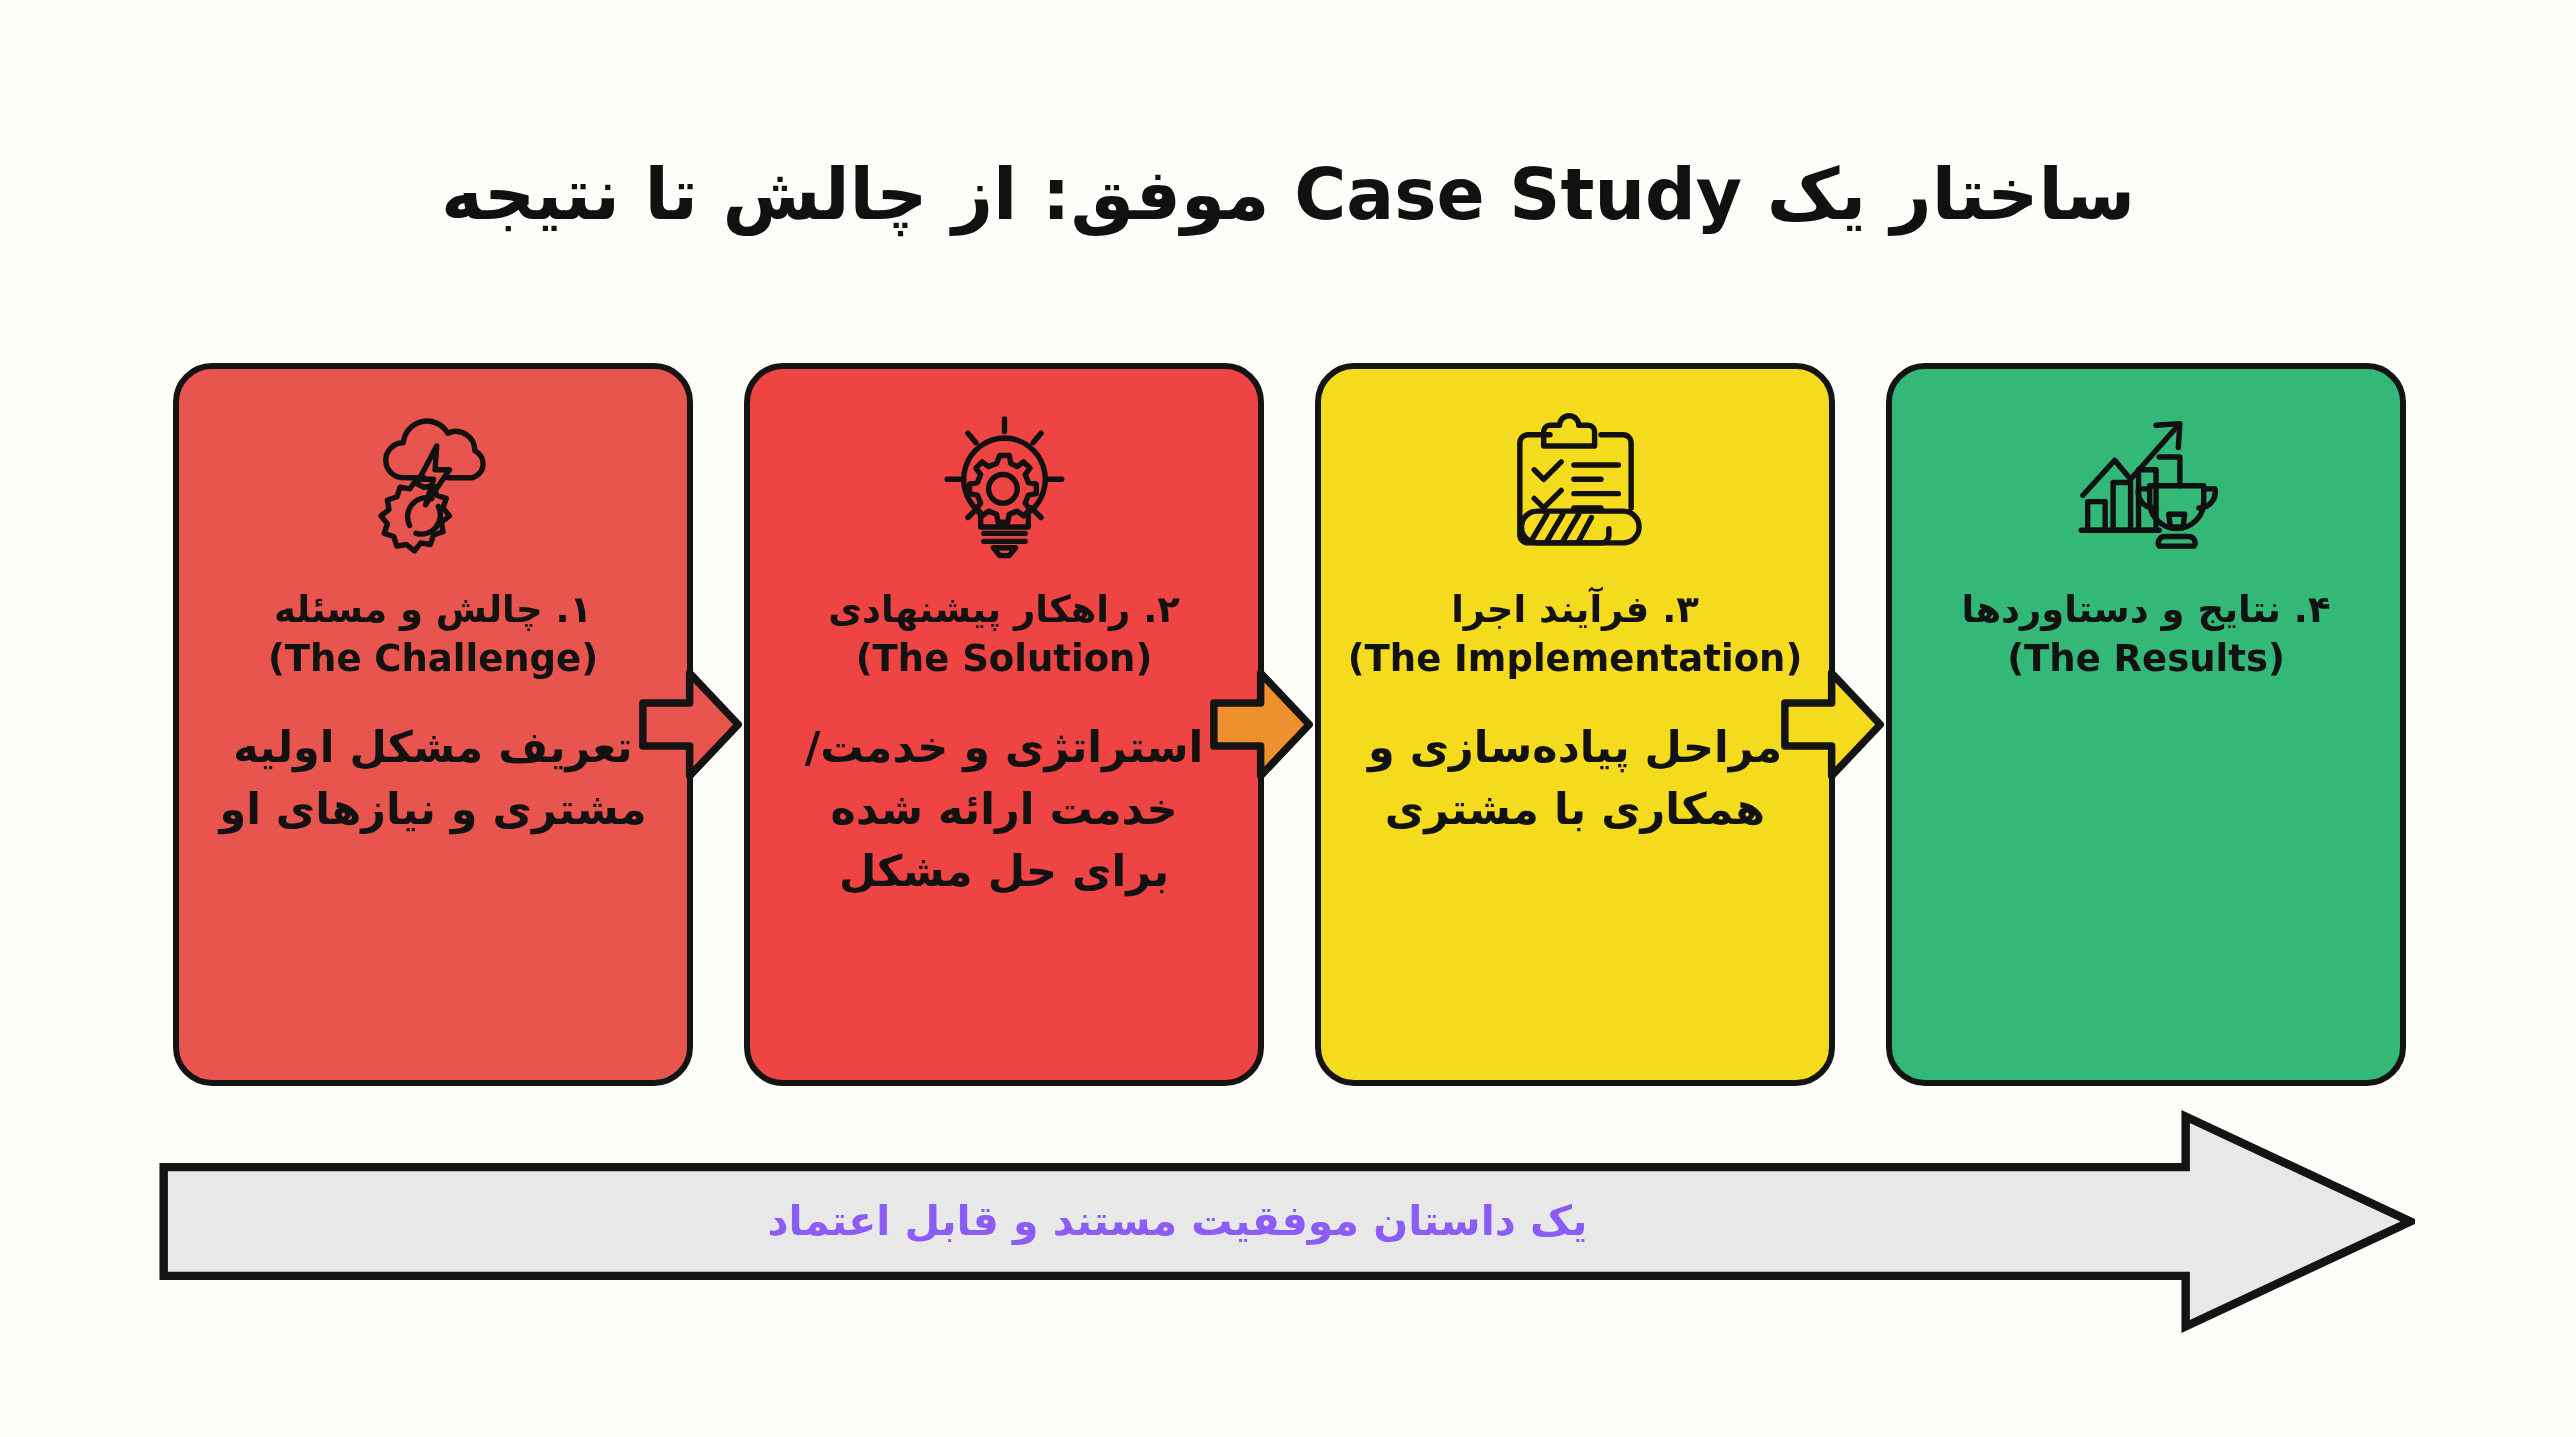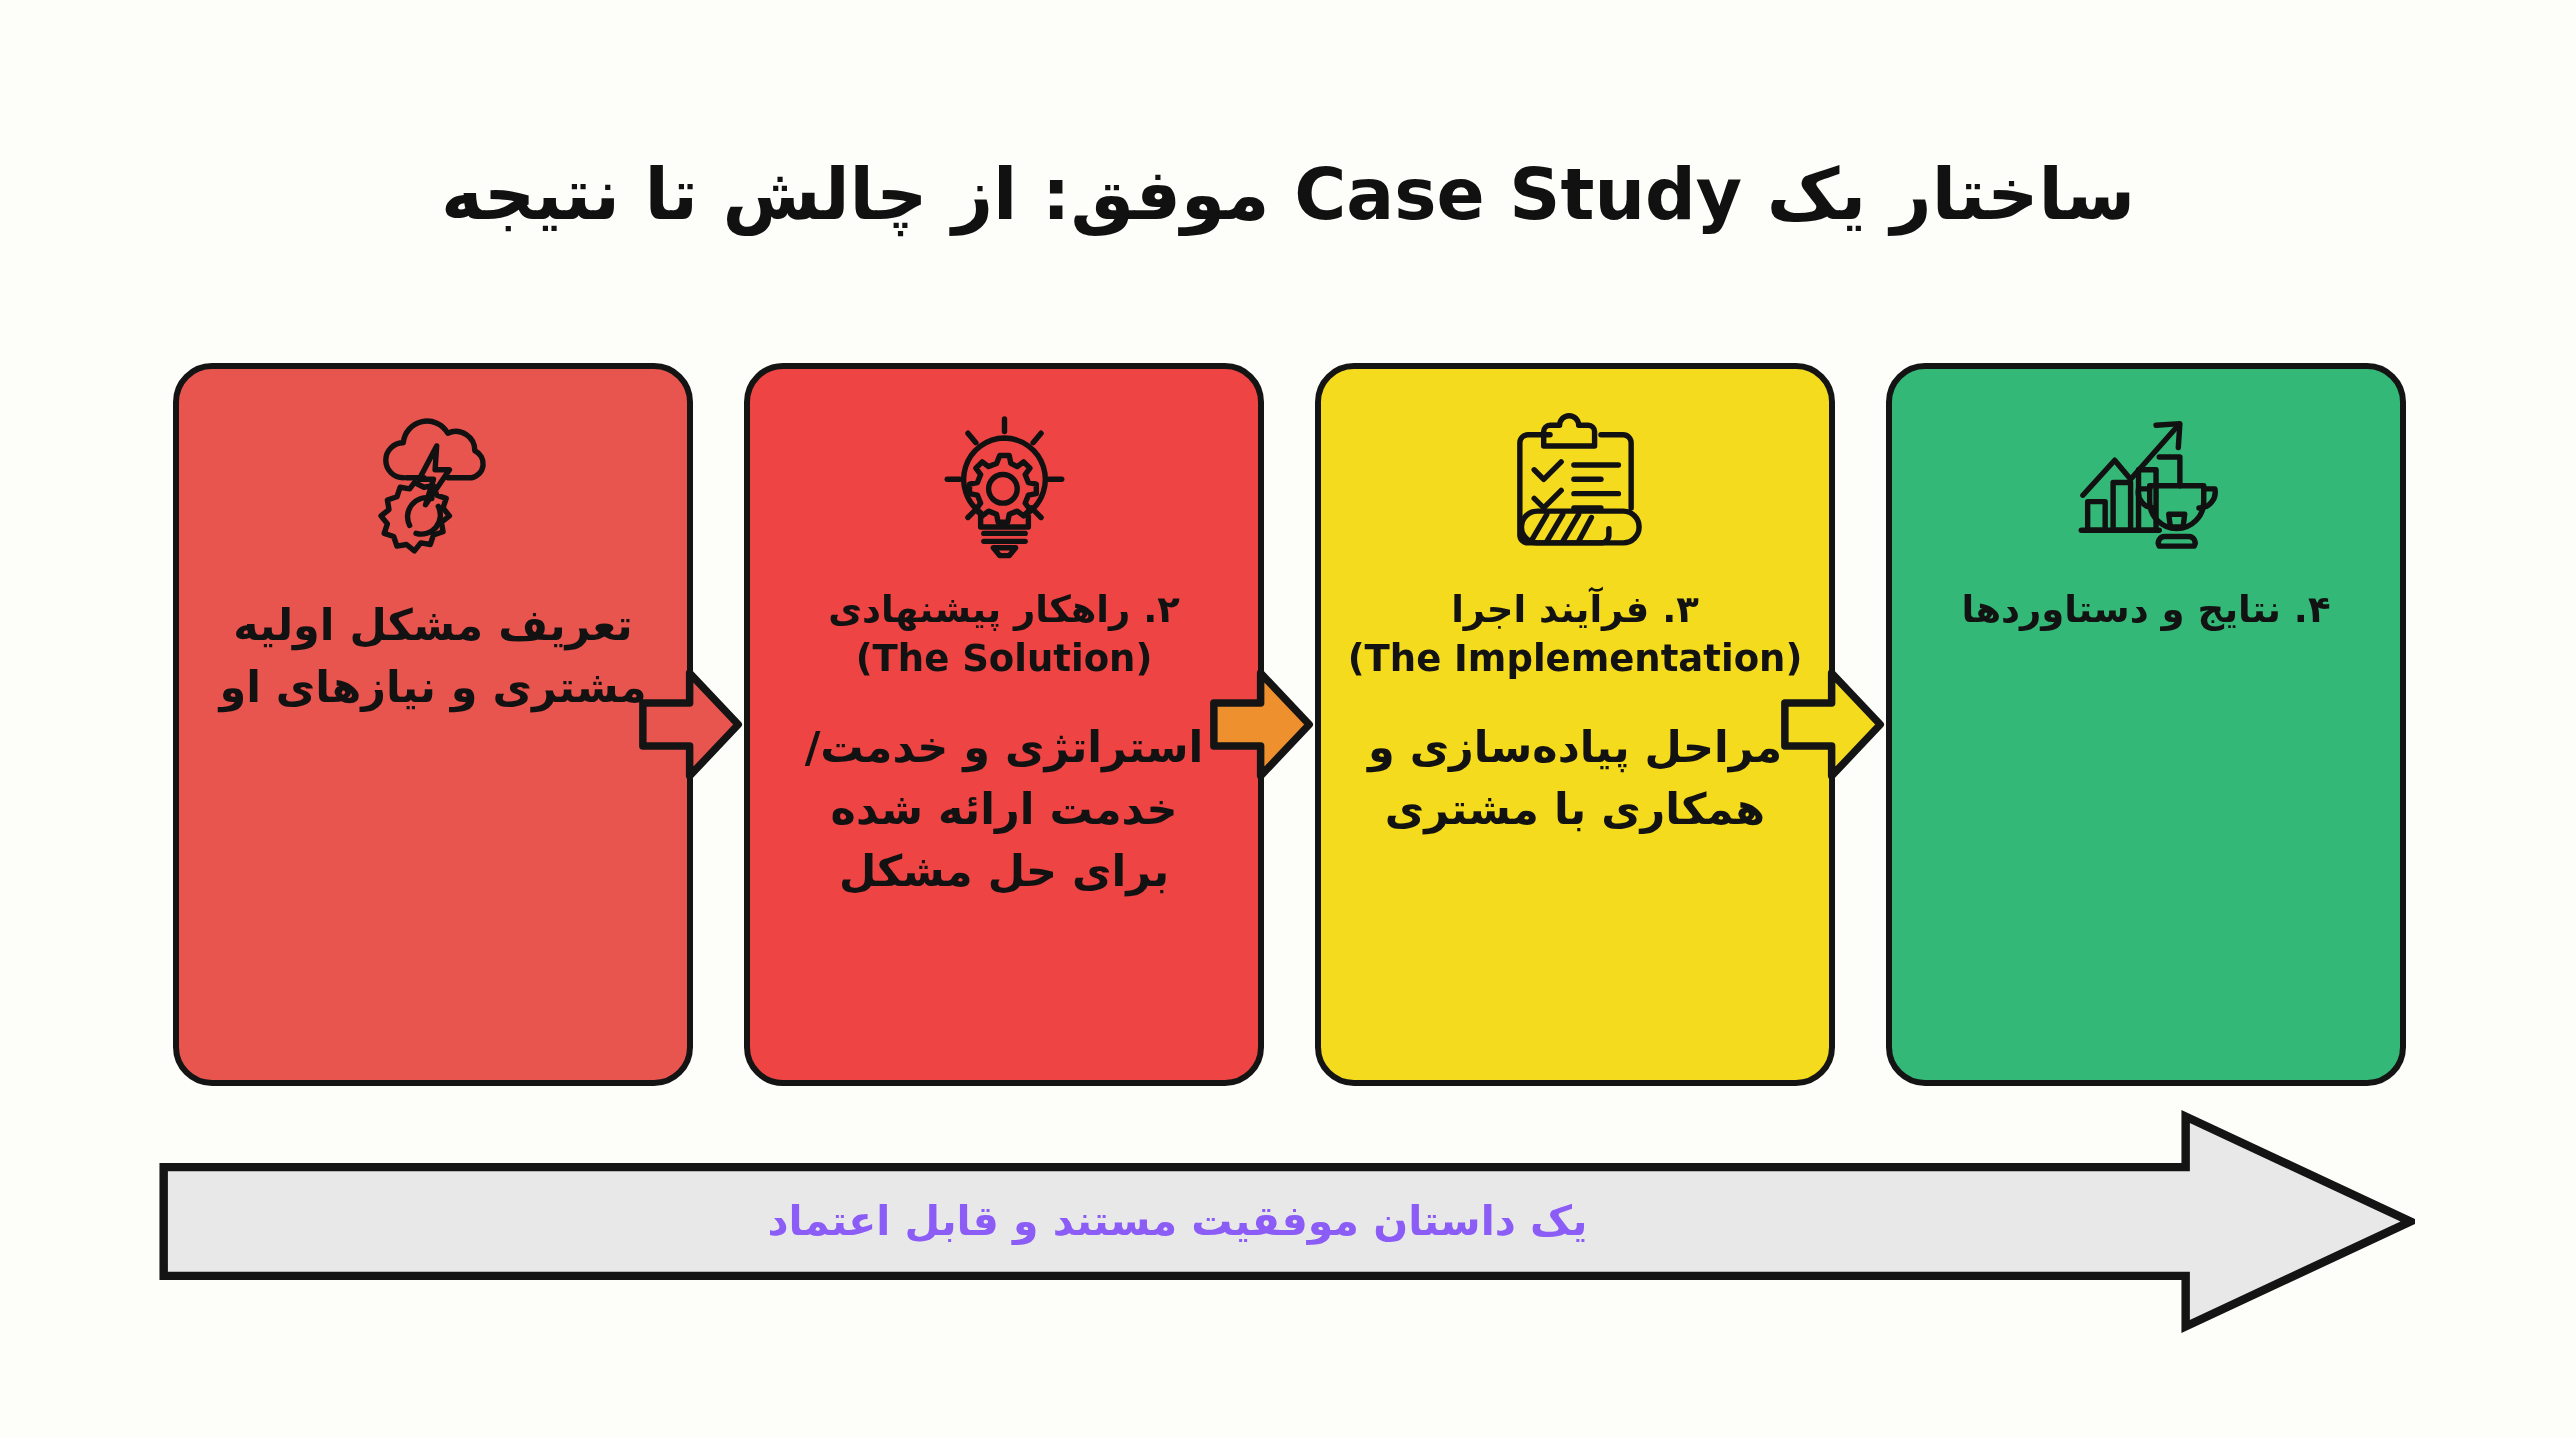--- a/index.html
+++ b/index.html
@@ -155,20 +155,24 @@
       <span class="card-icon">
         <svg viewBox="0 0 100 100" fill="none" stroke="#111" stroke-width="3.4" stroke-linecap="round" stroke-linejoin="round">
           <path d="M31 47 A11 11 0 0 1 31 25 A15 15 0 0 1 59 19 A12 12 0 0 1 76 30 A9 9 0 0 1 74 47 L59 47"></path>
           <path d="M44 47 L33 47"></path>
           <path d="M52 27 L41 48 L50 48 L45 64 L60 42 L51 42 Z"></path>
           <path d="M38 50 L35 54 L29 53 L27 59 L21 61 L22 67 L17 71 L21 76 L19 82 L25 84 L27 90 L33 89 L38 93 L42 88 L48 89 L50 83 L56 81 L55 75 L60 71 L56 66 L58 60 L52 58 L50 52 L44 53 Z"></path>
           <path d="M49 60 A12 12 0 0 0 35 77"></path>
           <path d="M39 82 A12 12 0 0 0 53 65"></path>
         </svg>
       </span>
+      <div class="card-title">
+        <span>۱. چالش و مسئله</span>
+        <span class="en">(The Challenge)</span>
+      </div>
       <div class="card-desc">تعریف مشکل اولیه مشتری و نیازهای او</div>
     </div>
 
     <div class="step-card c1" style="background:#ef4444">
       <span class="card-icon">
         <svg viewBox="0 0 100 100" fill="none" stroke="#111" stroke-width="3.4" stroke-linecap="round" stroke-linejoin="round">
           <path d="M50 10 L50 18"></path>
           <path d="M27 19 L32 25"></path>
           <path d="M73 19 L68 25"></path>
           <path d="M14 48 L22 48"></path>
@@ -228,20 +232,21 @@
           <path d="M58 34 L71 34 L71 52"></path>
           <path d="M52 52 L86 52 L86 62 A17 17 0 0 1 52 62 Z"></path>
           <path d="M52 54 L45 54 A10 10 0 0 0 55 66"></path>
           <path d="M86 54 L93 54 A10 10 0 0 1 83 66"></path>
           <path d="M65 78 L73 78 L74 70 L64 70 Z"></path>
           <path d="M58 90 L80 90 A4 4 0 0 0 76 84 L62 84 A4 4 0 0 0 58 90 Z"></path>
         </svg>
       </span>
       <div class="card-title">
         <span>۴. نتایج و دستاوردها</span>
+        <span class="en">(The Results)</span>
       </div>
     </div>
 
     <div class="connector a0">
       <svg viewBox="0 0 108 142">
         <path d="M2 48 L52 48 L52 16 L104 71 L52 126 L52 94 L2 94 Z" fill="#e8554f" stroke="#141414" stroke-width="8" stroke-linejoin="round"></path>
       </svg>
     </div>
     <div class="connector a1">
       <svg viewBox="0 0 108 142">

